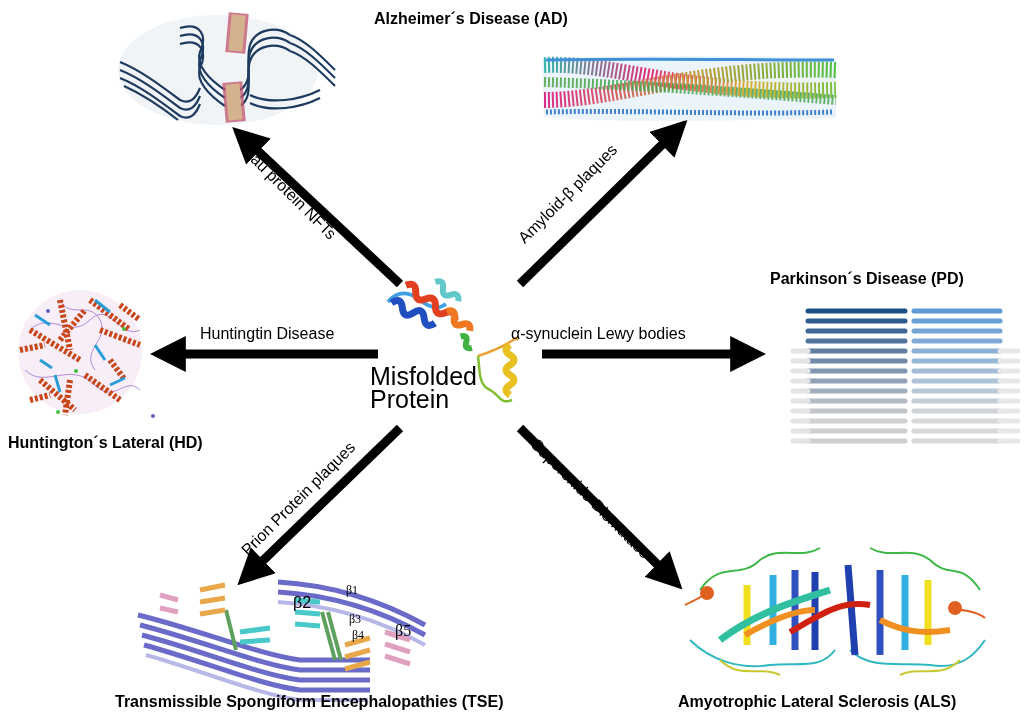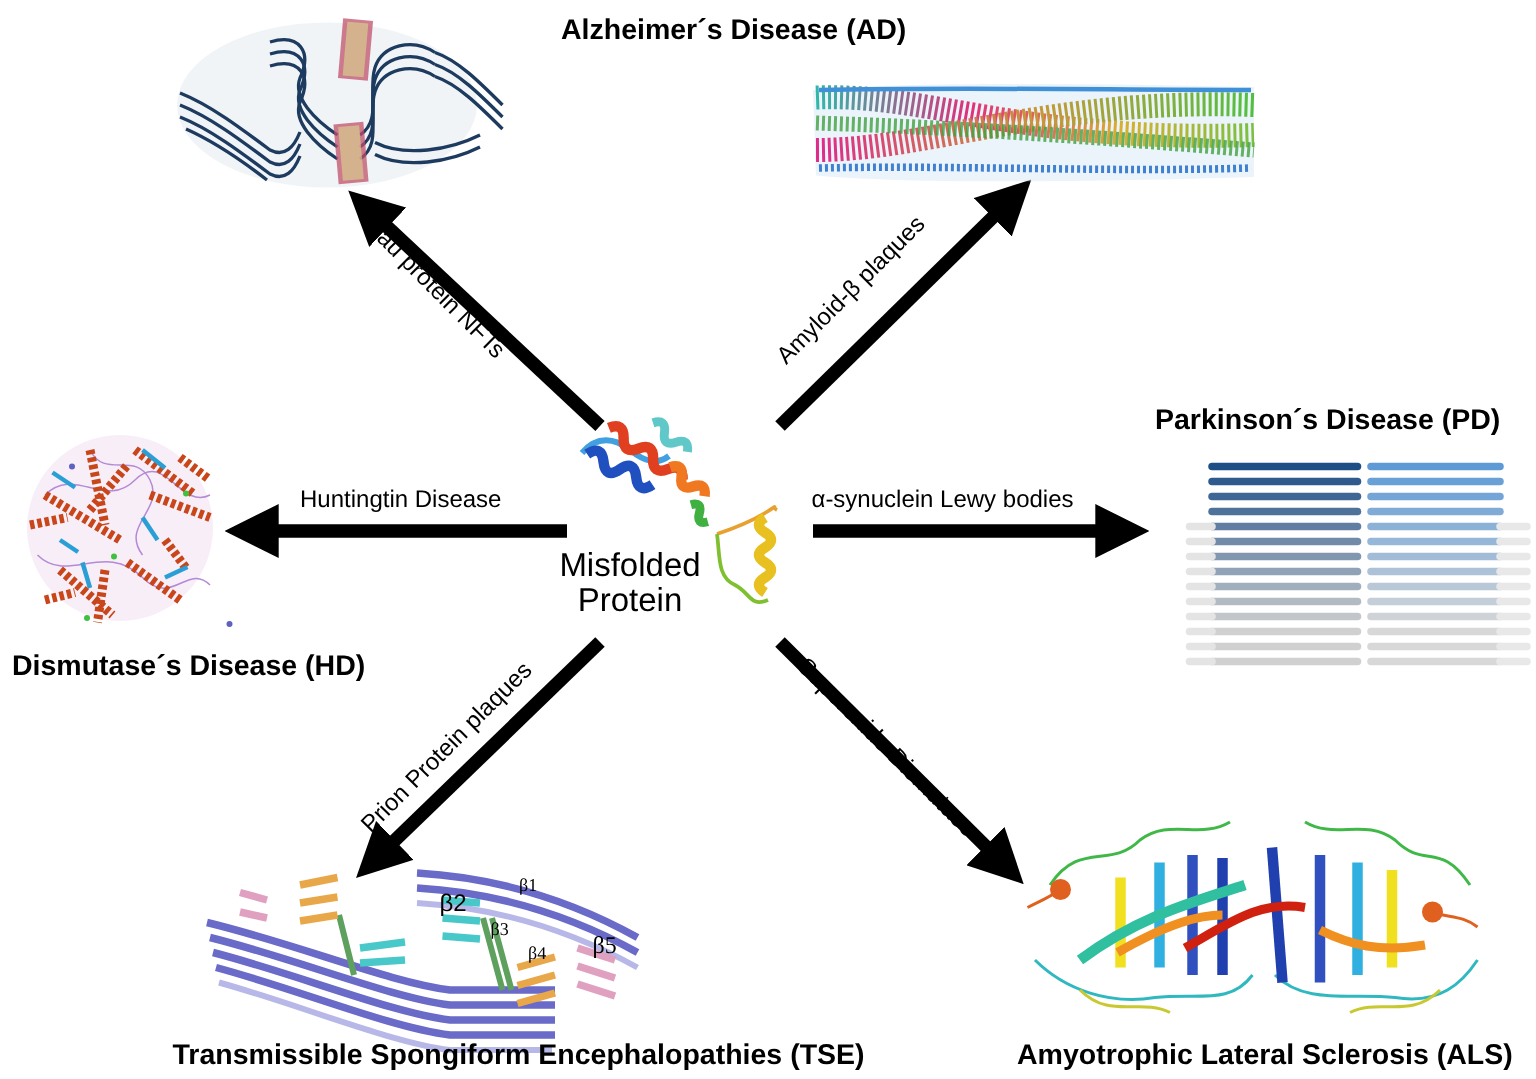--- a/index.html
+++ b/index.html
@@ -1,20 +1,20 @@
 <!DOCTYPE html>
 <html><head>
 <meta charset="utf-8">
 <style>
   html, body { margin: 0; padding: 0; background: #ffffff; }
   body { width: 1024px; height: 719px; position: relative; overflow: hidden;
          font-family: "Liberation Sans", sans-serif; color: #000; }
-  .title { position: absolute; font-weight: bold; font-size: 19px; white-space: nowrap; }
+  .title { position: absolute; font-weight: bold; font-size: 16px; white-space: nowrap; }
   .lbl { position: absolute; font-size: 16px; white-space: nowrap; }
-  .center-lbl { position: absolute; font-size: 22px; text-align: center; line-height: 23px; }
+  .center-lbl { position: absolute; font-size: 25px; line-height: 23px; }
   svg.main { position: absolute; left: 0; top: 0; }
   .rot { transform-origin: center center; }
 </style>
 </head>
 <body>
 
 <svg class="main" width="1024" height="719" viewBox="0 0 1024 719">
   <defs>
     <marker id="ah" markerWidth="4" markerHeight="4" refX="2.2" refY="2" orient="auto" markerUnits="strokeWidth">
       <path d="M0,0 L4,2 L0,4 Z" fill="#000"></path>
@@ -258,33 +258,33 @@
     <path d="M880,620 C900,630 920,635 950,630" fill="none" stroke="#f09020" stroke-width="6"></path>
     <circle cx="707" cy="593" r="7" fill="#e06020"></circle>
     <circle cx="955" cy="608" r="7" fill="#e06020"></circle>
     <path d="M685,605 C695,600 700,598 707,593" fill="none" stroke="#e06020" stroke-width="2"></path>
     <path d="M955,608 C965,612 975,610 985,618" fill="none" stroke="#e06020" stroke-width="2"></path>
   </g>
 </svg>
 
 <div class="title" style="left:374px; top:10px;">Alzheimer´s Disease (AD)</div>
 <div class="title" style="left:770px; top:270px;text-align:right;">Parkinson´s Disease (PD)</div>
-<div class="title" style="left:8px; top:434px;">Dismutase´s Disease (HD)</div>
+<div class="title" style="left:8px; top:434px;">Huntington´s Lateral (HD)</div>
 <div class="title" style="left:115px; top:693px;">Transmissible Spongiform Encephalopathies (TSE)</div>
 <div class="title" style="left:678px; top:693px;">Amyotrophic Lateral Sclerosis (ALS)</div>
 
 <div class="lbl rot" style="left:230px; top:185px; transform: rotate(45deg);">Tau protein NFTs</div>
 <div class="lbl rot" style="left:502px; top:185px; transform: rotate(-45deg);">Amyloid-β plaques</div>
 <div class="lbl" style="left:200px; top:325px;">Huntingtin Disease</div>
-<div class="lbl" style="left:541px; top:325px;">α-synuclein Lewy bodies</div>
+<div class="lbl" style="left:511px; top:325px;">α-synuclein Lewy bodies</div>
 <div class="lbl rot" style="left:222px; top:490px; transform: rotate(-45deg);">Prion Protein plaques</div>
 <div class="lbl rot" style="left:510px; top:490px; transform: rotate(45deg);">Superoxide Dismutase</div>
 
 <div class="center-lbl" style="left:370px; top:365px; width:100px;">
   <div>Misfolded</div>
   <div>Protein</div>
 </div>
 
 <div style="position:absolute; left:346px; top:583px; font-family:'Liberation Serif', serif; font-size:12px;">β1</div>
 <div style="position:absolute; left:293px; top:594px; font-family:Liberation Sans, sans-serif; font-size:16px;">β2</div>
-<div style="position:absolute; left:327px; top:612px; font-family:'Liberation Serif', serif; font-size:12px;">β3</div>
+<div style="position:absolute; left:327px; top:612px; font-family:'Liberation Serif', serif; font-size:12px;padding-left:22px;">β3</div>
 <div style="position:absolute; left:352px; top:628px; font-family:'Liberation Serif', serif; font-size:12px;">β4</div>
 <div style="position:absolute; left:395px; top:622px; font-family:'Liberation Serif', serif; font-size:16px;">β5</div>
 
 </body></html>

